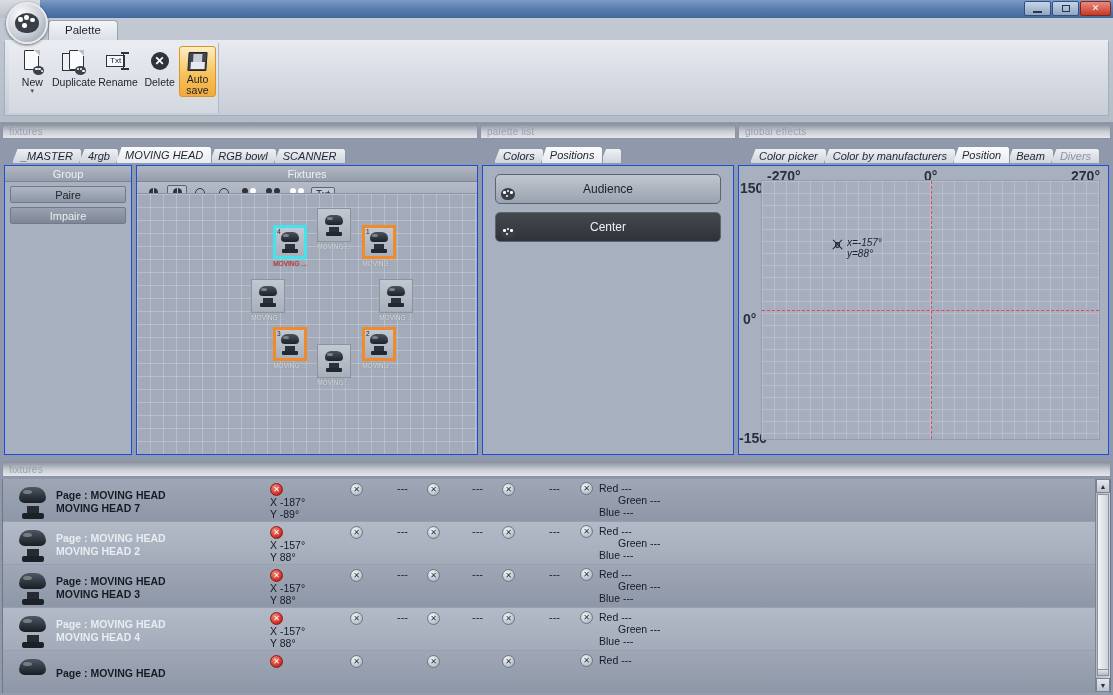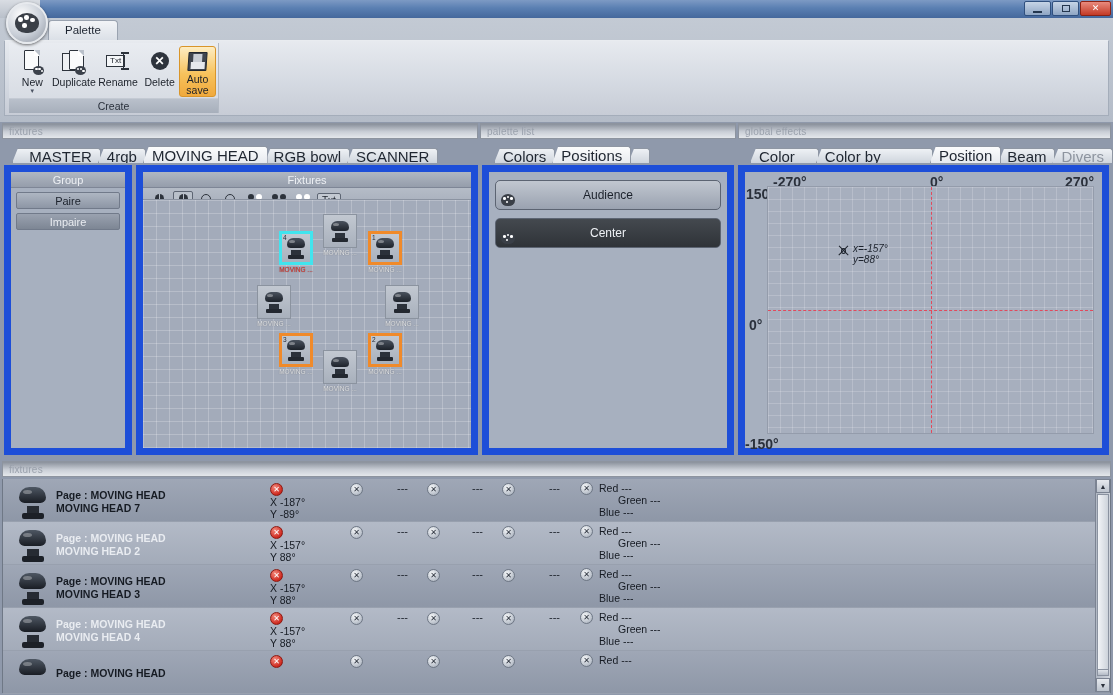--- a/index.html
+++ b/index.html
@@ -89,29 +89,29 @@
   .ic .floppy .shutter{position:absolute;left:4px;top:1px;width:9px;height:8px;background:#c9ced6;}
   .ic .floppy .lbl2{position:absolute;left:2px;bottom:1px;width:14px;height:7px;background:#e6e9ee;}
 
   
   .panelbar{position:absolute;height:16px;
     background:linear-gradient(#8a919c 0%,#c9ced6 55%,#e4e7eb 100%);
     border:1px solid #8d949f;color:#9aa1ac;font-size:10px;
     display:flex;align-items:center;padding-left:6px;letter-spacing:.2px;}
 
   
-  .pane{position:absolute;background:#a7b0bf;border:7px solid #1d4ed8;}
+  .pane{position:absolute;background:#a7b0bf;border:1px solid #1d4ed8;}
 
   
   .tabstrip{position:absolute;height:17px;display:flex;align-items:flex-end;padding-left:8px;}
-  .tab{height:15px;padding:1px 8px 0 8px;margin-right:-3px;font-size:15px;color:#1f2631;
+  .tab{height:15px;padding:1px 8px 0 8px;margin-right:-3px;font-size:11px;color:#1f2631;
     background:linear-gradient(#eef1f5,#cfd5dd);
     border:1px solid #8e96a3;border-bottom:none;
     border-radius:3px 3px 0 0;line-height:13px;
-    clip-path:polygon(6px 0,100% 0,100% 100%,0 100%);}
+    clip-path:polygon(6px 0,100% 0,100% 100%,0 100%);font-style:italic;}
   .tab.sel{background:linear-gradient(#fbfcfd,#e7eaef);height:17px;line-height:15px;z-index:3;margin-top:24px;}
   .tab.dim{color:#8d949f;}
 
   
   #grouppanel{left:4px;top:165px;width:128px;height:290px;}
   .subhdr{height:16px;background:linear-gradient(#b0b7c2,#959dab);
     color:#edf0f4;font-size:11px;display:flex;align-items:center;justify-content:center;
     border-bottom:1px solid #7e8696;}
   .gbtn{margin:4px 5px 0 5px;height:17px;border:1px solid #717a8a;border-radius:2px;
     background:linear-gradient(#aeb6c2,#8d96a5);color:#1b212b;font-size:11px;
@@ -311,21 +311,20 @@
           <span class="ic">
             <span class="floppy">
                 <span class="shutter"></span>
                 <span class="lbl2"></span>
               </span>
           </span>
           <span class="lbl">Auto</span>
           <span class="lbl" style="margin-top:0">save</span>
         </div>
       </div>
-      <div class="grouplabel">Create</div>
     </div>
   </div>
 </div>
 
 <div class="panelbar" style="left:2px;top:123px;width:476px;">fixtures</div>
 <div class="panelbar" style="left:480px;top:123px;width:256px;">palette list</div>
 <div class="panelbar" style="left:738px;top:123px;width:373px;">global effects</div>
 
 <div class="tabstrip" style="left:4px;top:146px;width:474px;">
   <div class="tab">_MASTER</div>

